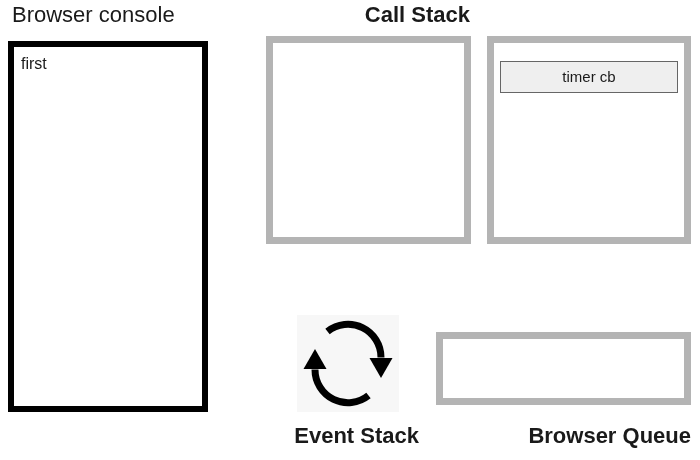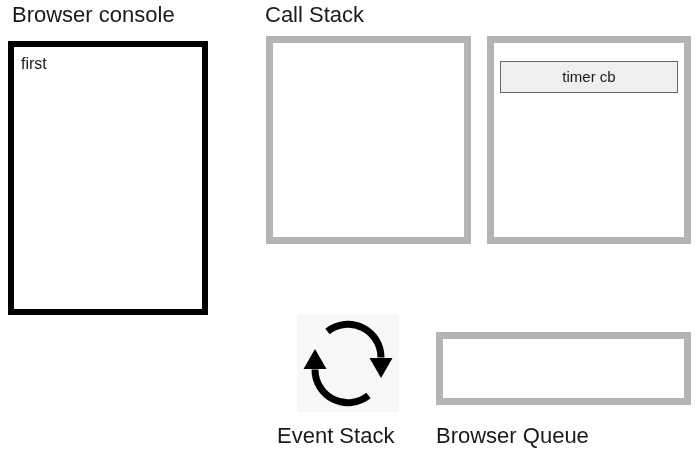--- a/index.html
+++ b/index.html
@@ -27,34 +27,35 @@
 
   
   .caption {
     position: absolute;
     font-size: 22px;
     line-height: 20px;
     color: #1a1a1a;
     white-space: nowrap;
   }
   .caption.centered {
-    text-align: left;
+    text-align: right;
+    font-weight: bold;
   }
 
   
   #browser-console-title {
     left: 12px;
     top: 5px;
   }
   #browser-console-box {
     position: absolute;
     left: 8px;
     top: 41px;
     width: 200px;
-    height: 274px;
+    height: 371px;
     box-sizing: border-box;
     border: 6px solid #000000;
     background: #ffffff;
   }
   #browser-console-log {
     position: absolute;
     left: 7px;
     top: 6px;
     right: 4px;
     font-size: 16px;

